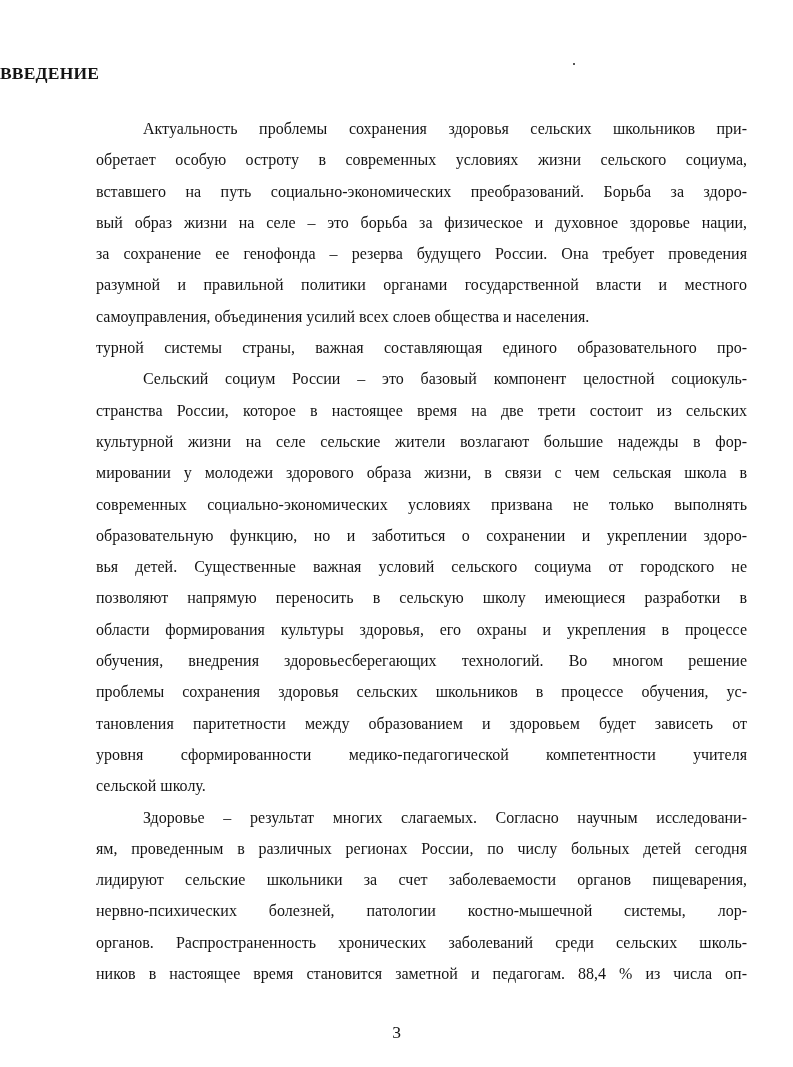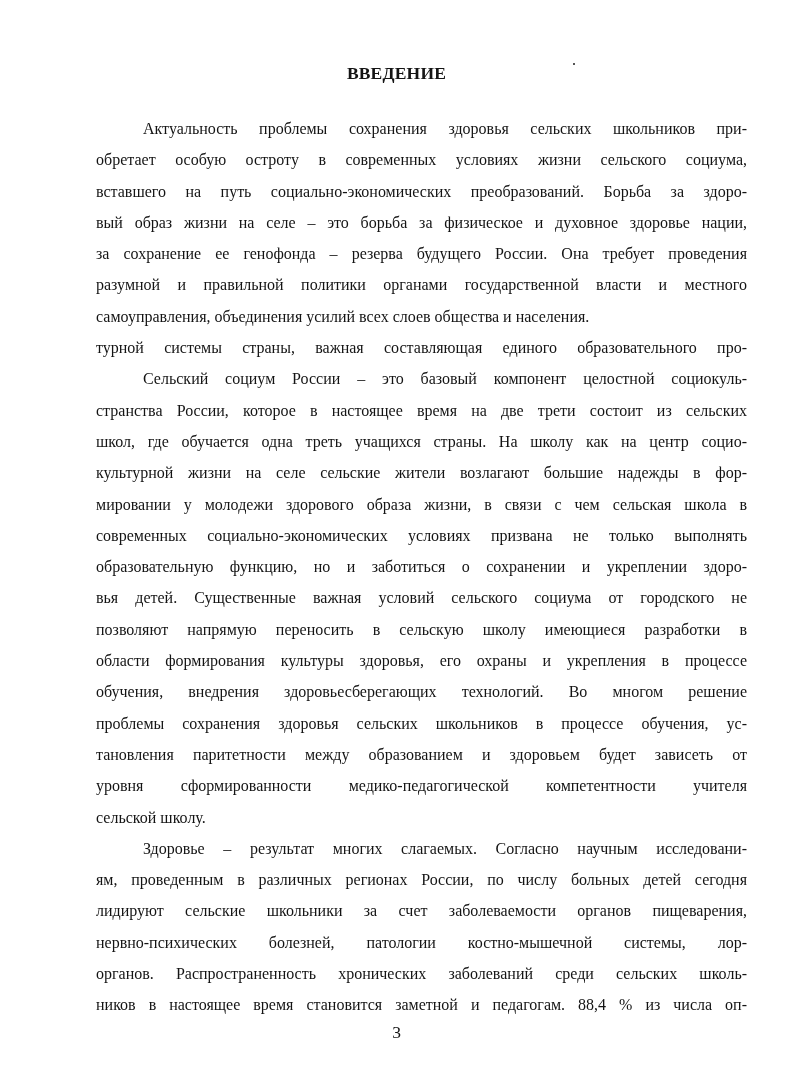--- a/index.html
+++ b/index.html
@@ -3,21 +3,21 @@
 <meta charset="utf-8">
 <style>
   html, body { margin: 0; padding: 0; background: #ffffff; }
   body {
     width: 793px; height: 1067px; position: relative; overflow: hidden;
     font-family: "Liberation Serif", "DejaVu Serif", serif;
     color: #141414;
   }
   .page-title {
     position: absolute; left: 0; width: 793px; top: 63px;
-    text-align: center; font-weight: bold; font-size: 17.5px; letter-spacing: 0.2px;
+    font-weight: bold; font-size: 17.5px; letter-spacing: 0.2px;
   }
   .speck {
     position: absolute; left: 573px; top: 63px; width: 2px; height: 2px; background: #555;
   }
   .body-text {
     position: absolute; left: 96px; top: 113px; width: 651px;
     font-size: 16px; line-height: 31.3px;
   }
   .line { display: block; text-align: justify; text-align-last: justify; white-space: nowrap; }
   .line.first { text-indent: 47px; }
@@ -40,21 +40,20 @@
     <span class="line">вставшего на путь социально-экономических преобразований. Борьба за здоро-</span>
     <span class="line">вый образ жизни на селе – это борьба за физическое и духовное здоровье нации,</span>
     <span class="line">за сохранение ее генофонда – резерва будущего России. Она требует проведения</span>
     <span class="line">разумной и правильной политики органами государственной власти и местного</span>
     <span class="line last">самоуправления, объединения усилий всех слоев общества и населения.</span>
   </div>
   <div class="paragraph">
     <span class="line">турной системы страны, важная составляющая единого образовательного про-</span>
     <span class="line first">Сельский социум России – это базовый компонент целостной социокуль-</span>
     <span class="line">странства России, которое в настоящее время на две трети состоит из сельских</span>
-    <span class="line">школ, где обучается одна треть учащихся страны. На школу как на центр социо-</span>
     <span class="line">культурной жизни на селе сельские жители возлагают большие надежды в фор-</span>
     <span class="line">мировании у молодежи здорового образа жизни, в связи с чем сельская школа в</span>
     <span class="line">современных социально-экономических условиях призвана не только выполнять</span>
     <span class="line">образовательную функцию, но и заботиться о сохранении и укреплении здоро-</span>
     <span class="line">вья детей. Существенные важная условий сельского социума от городского не</span>
     <span class="line">позволяют напрямую переносить в сельскую школу имеющиеся разработки в</span>
     <span class="line">области формирования культуры здоровья, его охраны и укрепления в процессе</span>
     <span class="line">обучения, внедрения здоровьесберегающих технологий. Во многом решение</span>
     <span class="line">проблемы сохранения здоровья сельских школьников в процессе обучения, ус-</span>
     <span class="line">тановления паритетности между образованием и здоровьем будет зависеть от</span>

